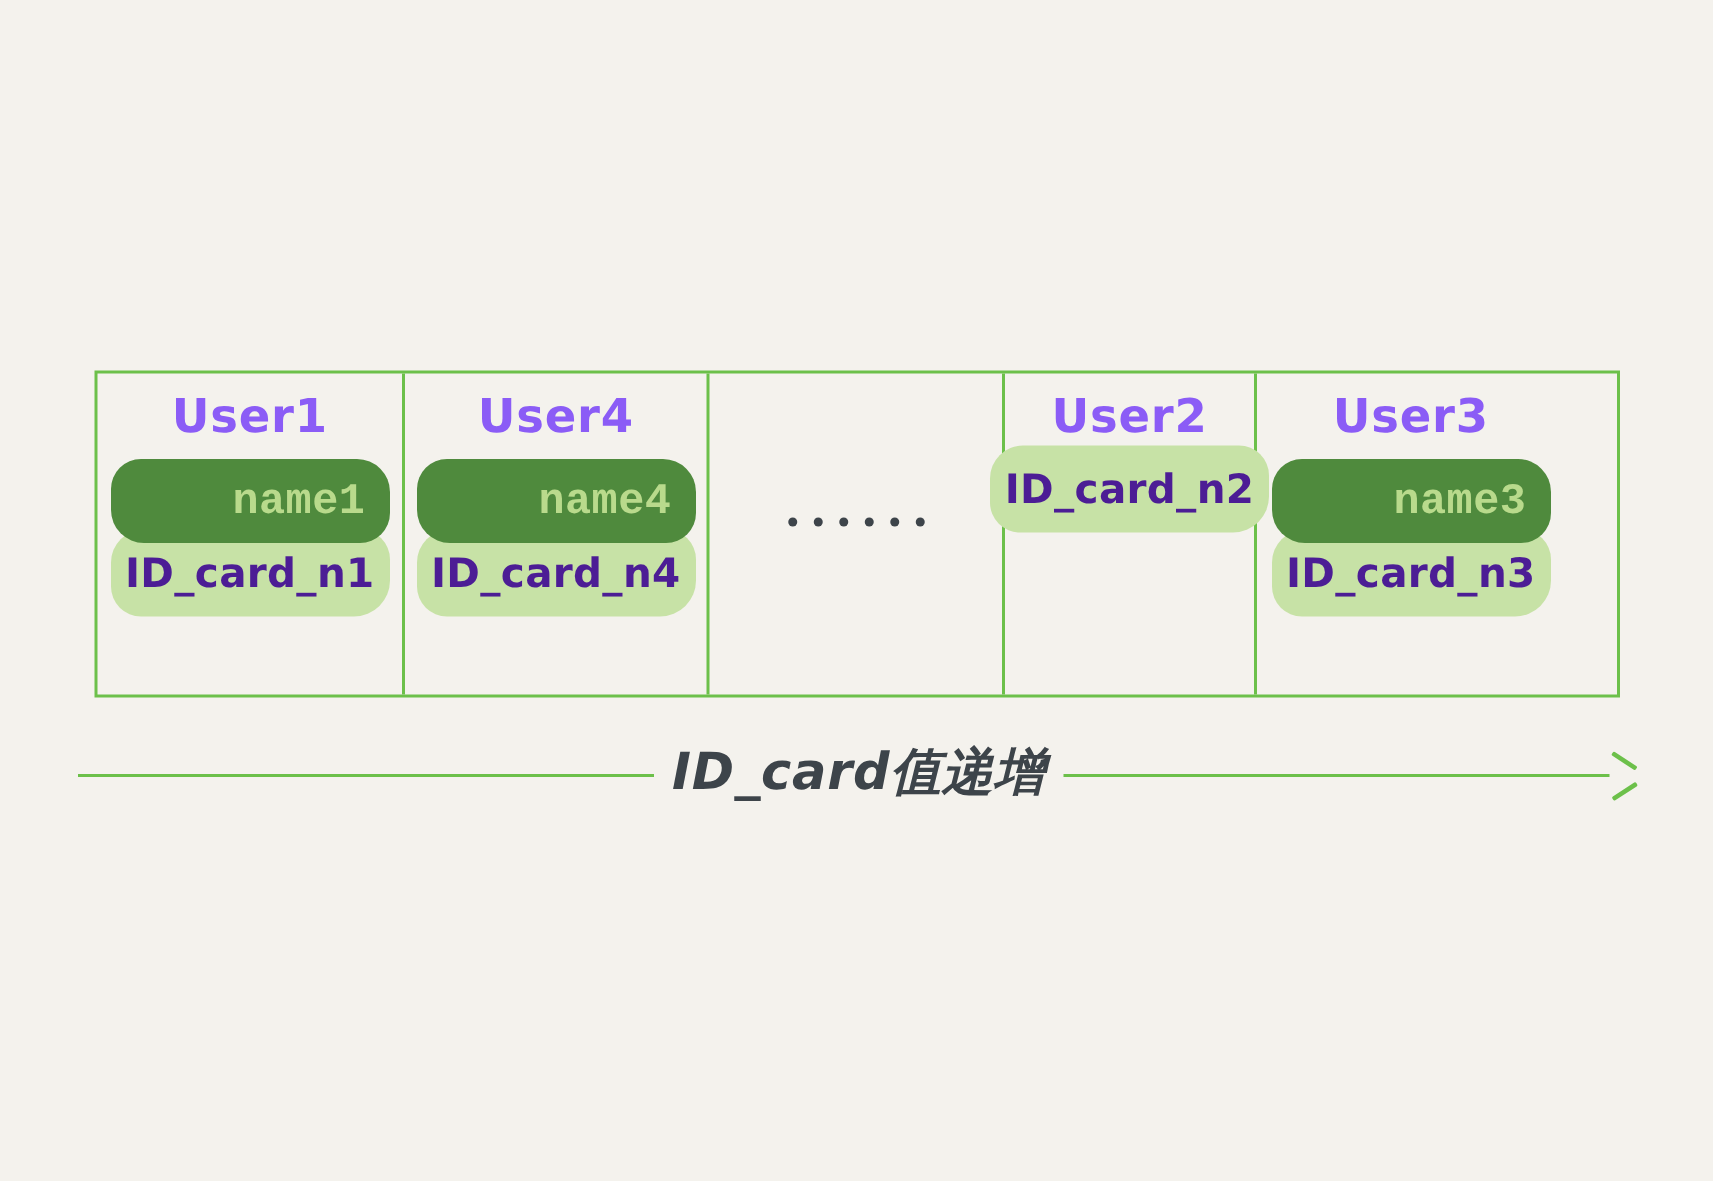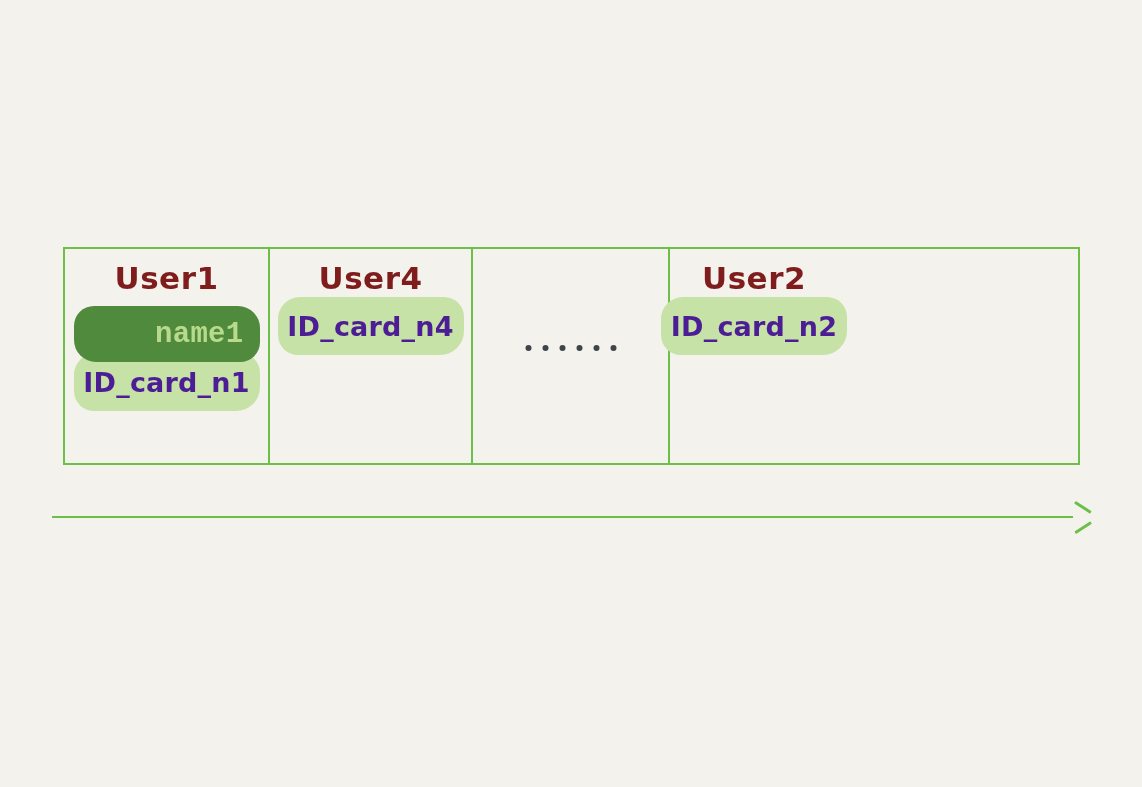--- a/index.html
+++ b/index.html
@@ -49,21 +49,21 @@
   .cell-w1 { width: 205px; }   
   .cell-w2 { width: 203px; }   
   .cell-w3 { width: 197px; }   
   .cell-w4 { width: 168px; }   
   .cell-w5 { width: 205px; }   
 
   .user-label {
     font-family: "DejaVu Sans", sans-serif;
     font-size: 31px;
     font-weight: 600;
-    color: #7f1d1d;
+    color: #8b5cf6;
     letter-spacing: 0.5px;
     line-height: 1.1;
     margin-bottom: 11px;
     white-space: nowrap;
   }
 
   
   .pill-stack {
     position: relative;
     width: 186px;
@@ -200,20 +200,23 @@
         </div>
         <div class="pill pill-id">
           <span class="ptext">ID_card_n1</span>
         </div>
       </div>
     </div>
 
     <div class="cell cell-w2">
       <div class="user-label">User4</div>
       <div class="pill-stack">
+        <div class="pill pill-name">
+          <span class="ptext">name4</span>
+        </div>
         <div class="pill pill-id">
           <span class="ptext">ID_card_n4</span>
         </div>
       </div>
     </div>
 
     <div class="cell cell-w3">
       <div class="ellipsis">
         <span class="dot"></span>
         <span class="dot"></span>
@@ -226,22 +229,34 @@
 
     <div class="cell cell-w4">
       <div class="user-label">User2</div>
       <div class="pill-stack">
         <div class="pill pill-id">
           <span class="ptext">ID_card_n2</span>
         </div>
       </div>
     </div>
 
+    <div class="cell cell-w5">
+      <div class="user-label">User3</div>
+      <div class="pill-stack">
+        <div class="pill pill-name">
+          <span class="ptext">name3</span>
+        </div>
+        <div class="pill pill-id">
+          <span class="ptext">ID_card_n3</span>
+        </div>
+      </div>
+    </div>
 
   </div>
 
   <div class="arrow-row">
     <div class="arrow-line left"></div>
+    <div class="arrow-caption">ID_card值递增</div>
     <div class="arrow-line right"></div>
     <div class="arrow-head"></div>
   </div>
 
 </div>
 
 </body></html>

